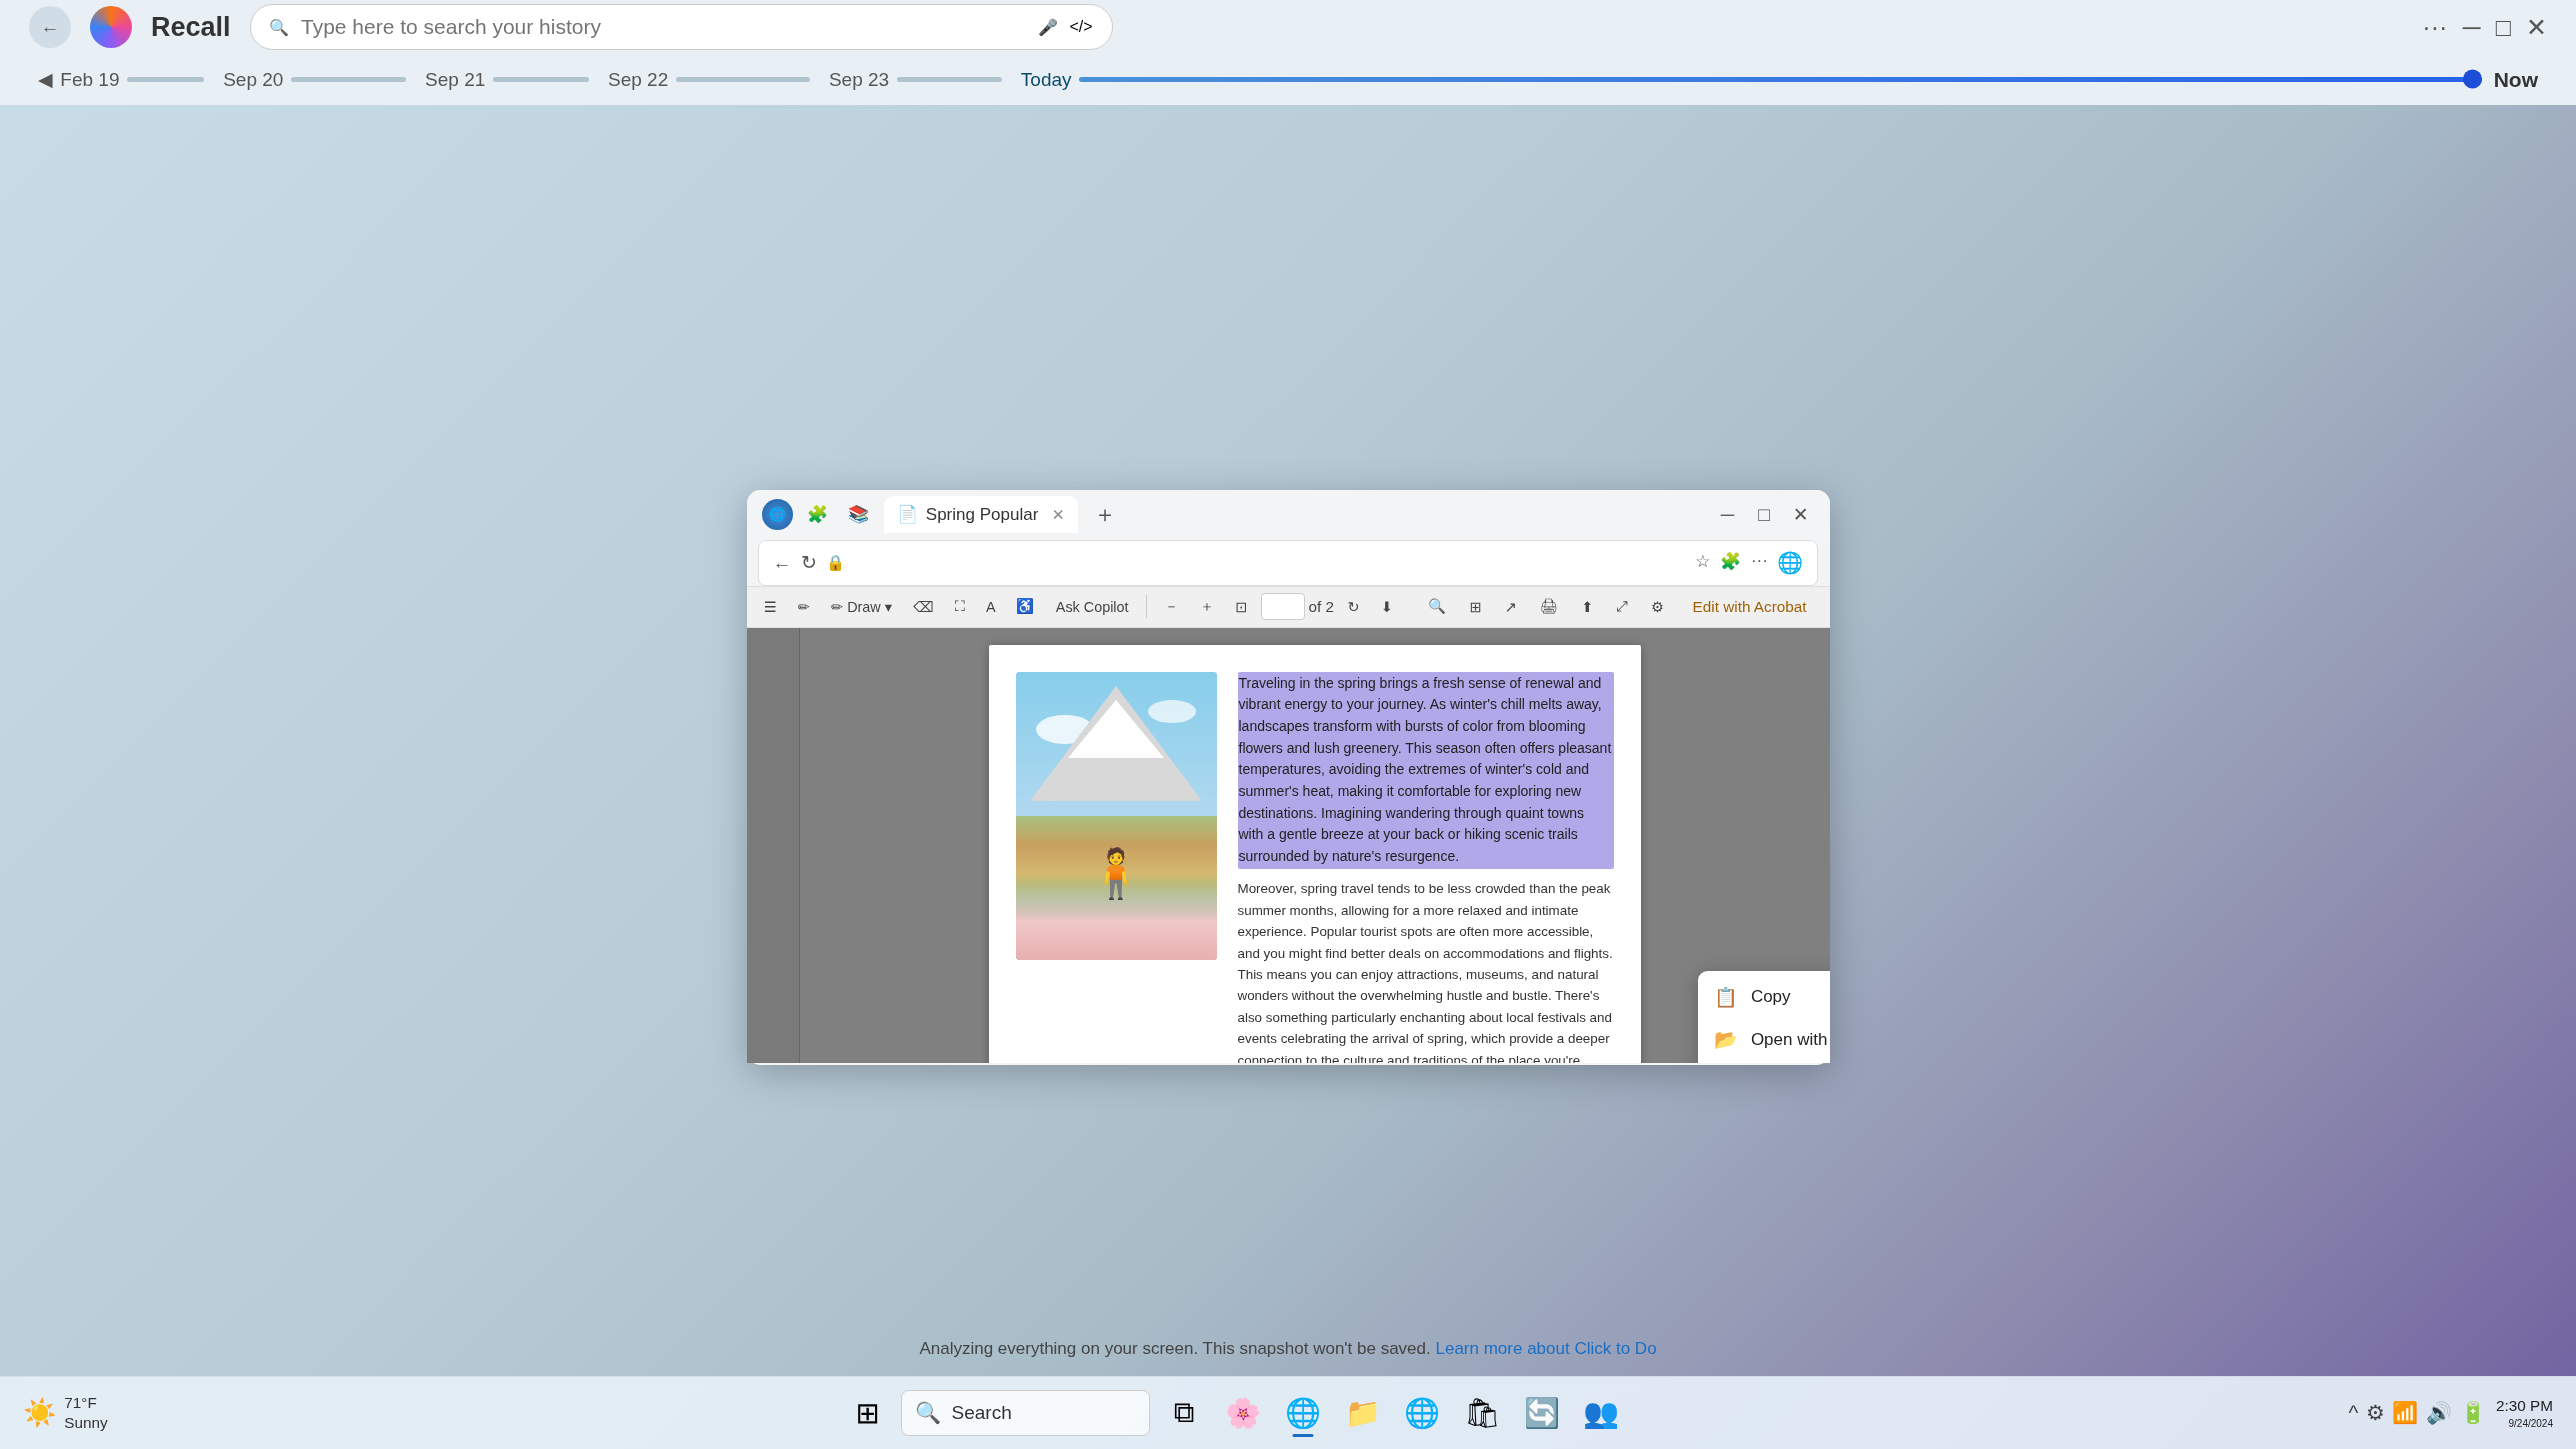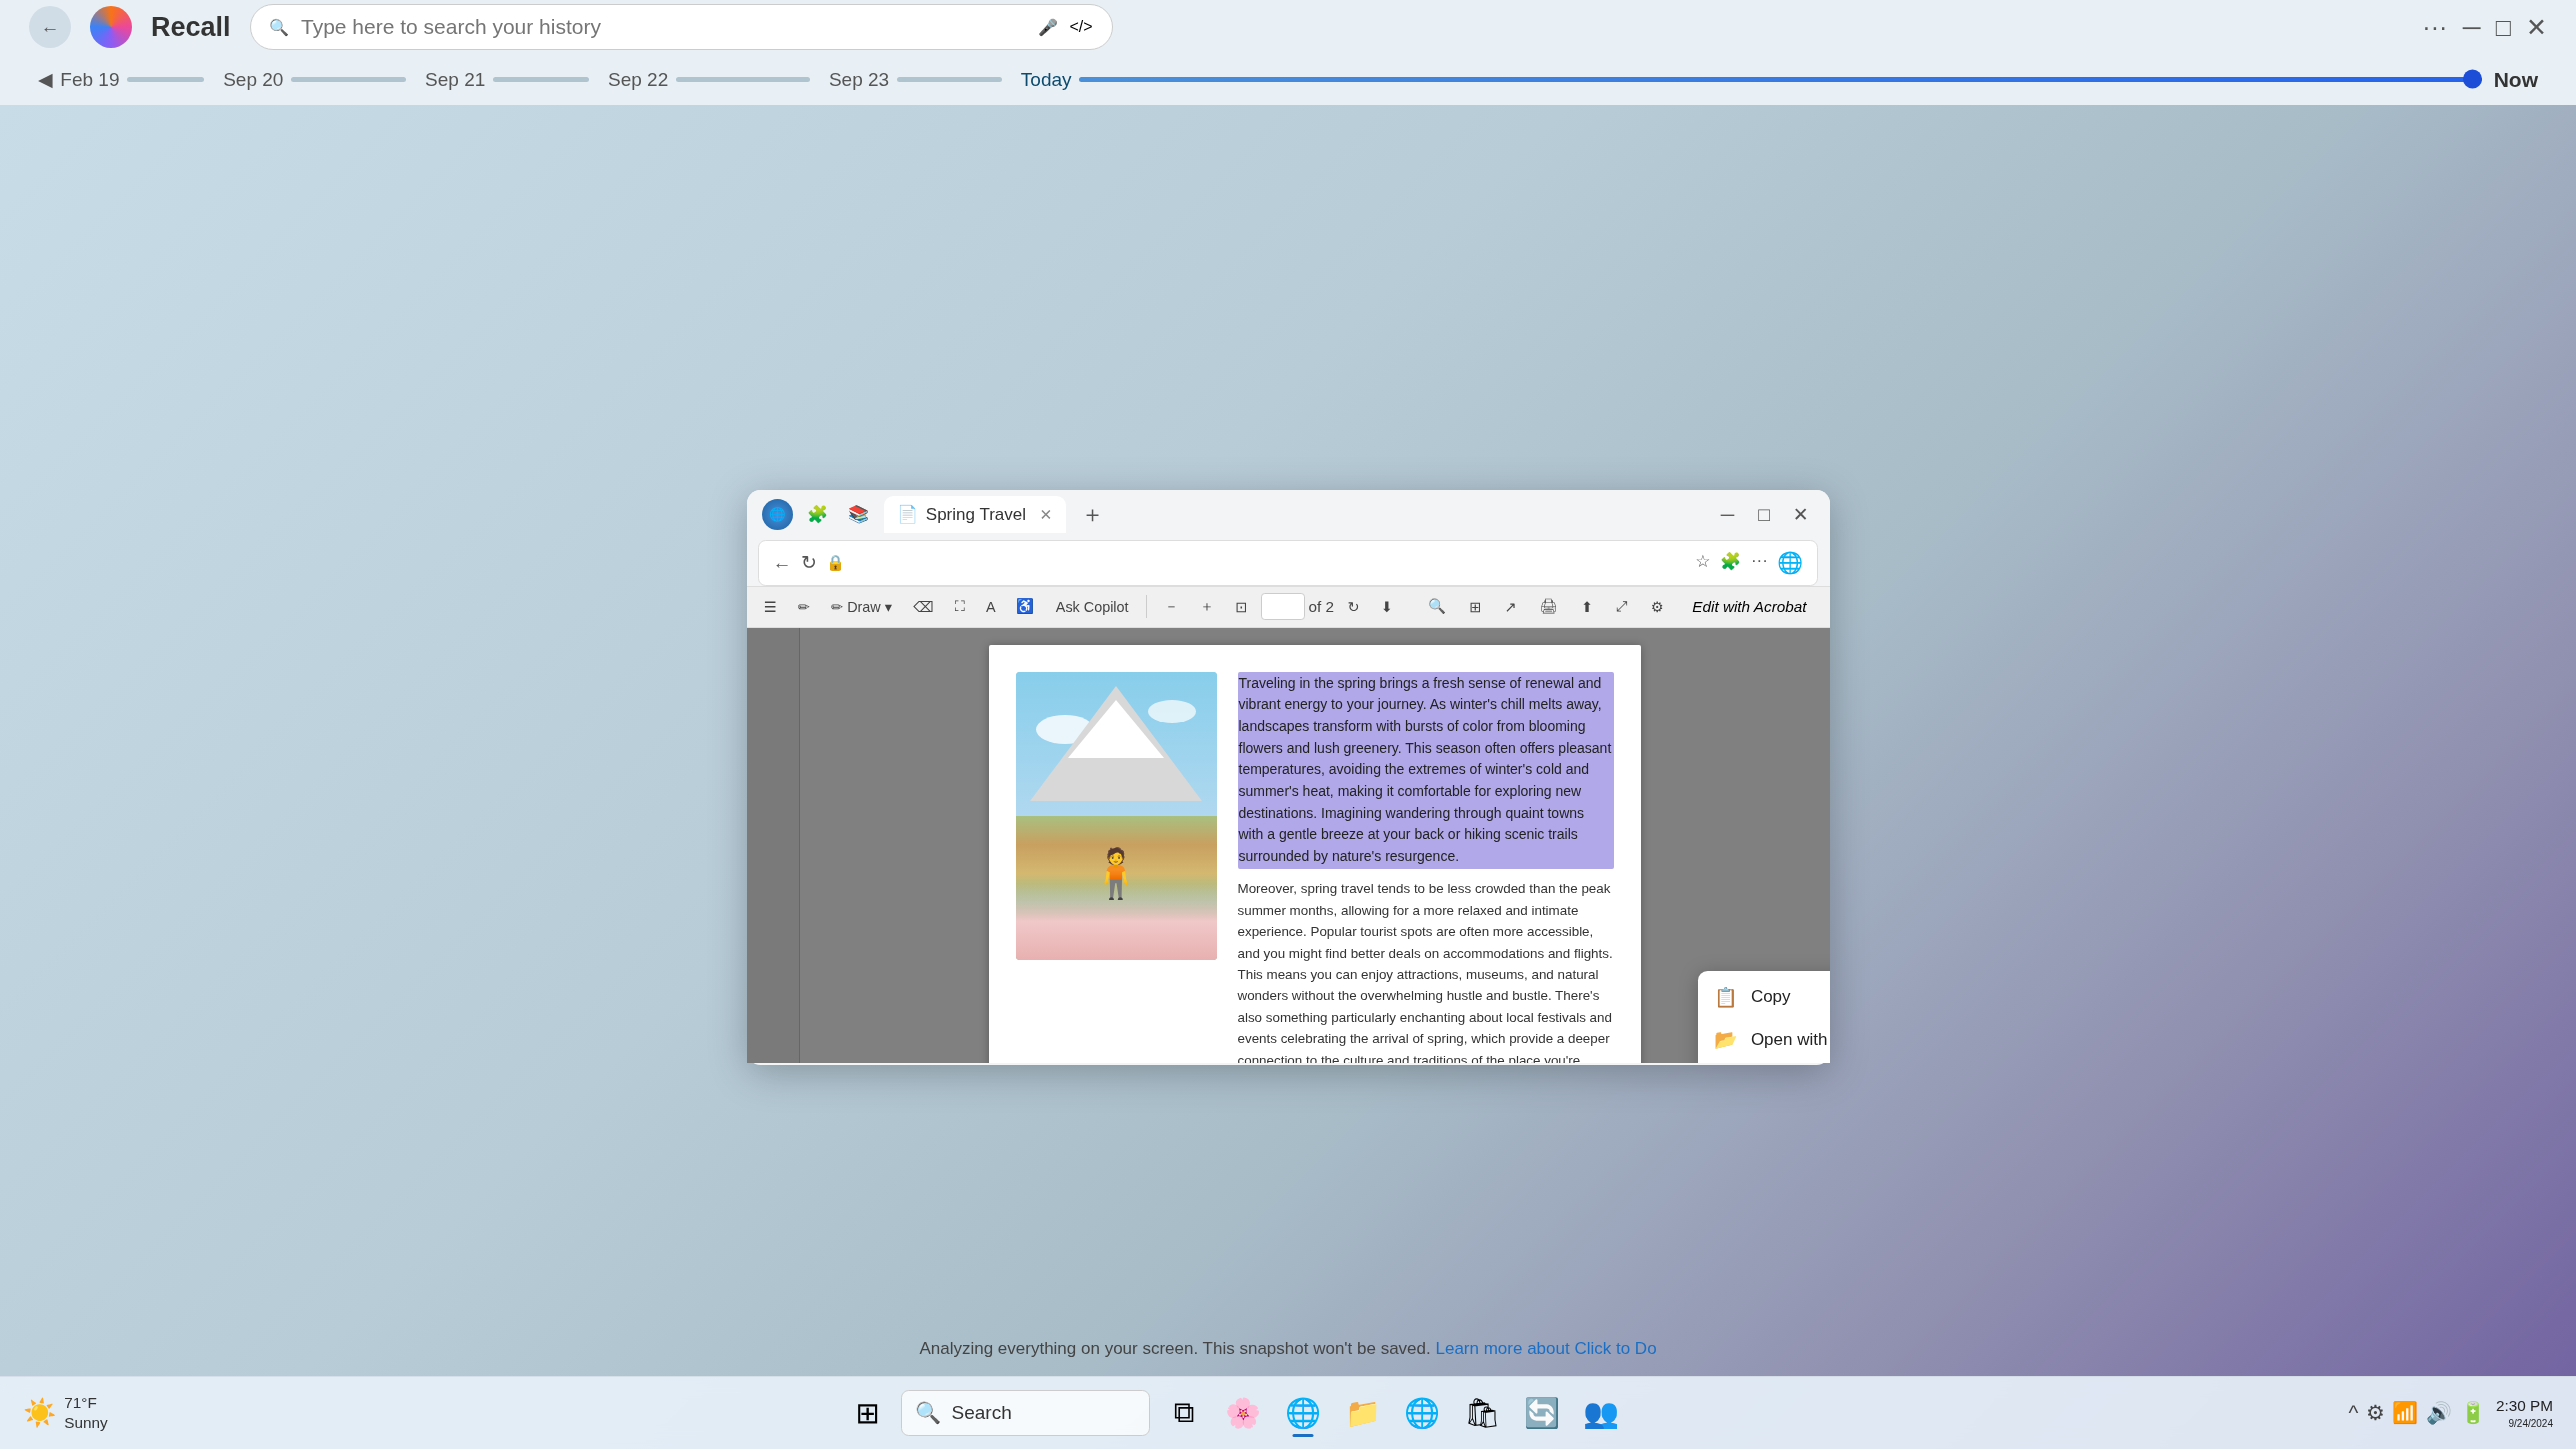--- a/index.html
+++ b/index.html
@@ -297,23 +297,22 @@
       margin-left: auto;
       display: flex;
       align-items: center;
       gap: 7.7px;
     }
     .edit-acrobat-btn {
       padding: 5.8px 13.4px;
       background: transparent;
       border: none;
       font-size: 15.3px;
-      color: #000000;
-      cursor: pointer;
-      font-style: italic;
+      color: #a16207;
+      cursor: pointer;
     }
 
     
     .pdf-content {
       display: flex;
       height: calc(575px - 50px - 48px - 42px);
       background: #808080;
       overflow: hidden;
       position: relative;
     }
@@ -643,21 +642,21 @@
 <div class="main-area">
 
   <div class="browser-window">
 
     <div class="browser-titlebar">
       <div class="browser-favicon">🌐</div>
       <button class="browser-tab-btn">🧩</button>
       <button class="browser-tab-btn">📚</button>
       <div class="browser-tab">
         <span>📄</span>
-        <span>Spring Travel</span>
+        <span>Spring Popular</span>
         <span class="browser-tab-close">✕</span>
       </div>
       <span class="browser-tab-new">＋</span>
       <div class="browser-win-controls">
         <button class="browser-win-btn">─</button>
         <button class="browser-win-btn">□</button>
         <button class="browser-win-btn">✕</button>
       </div>
     </div>
 

